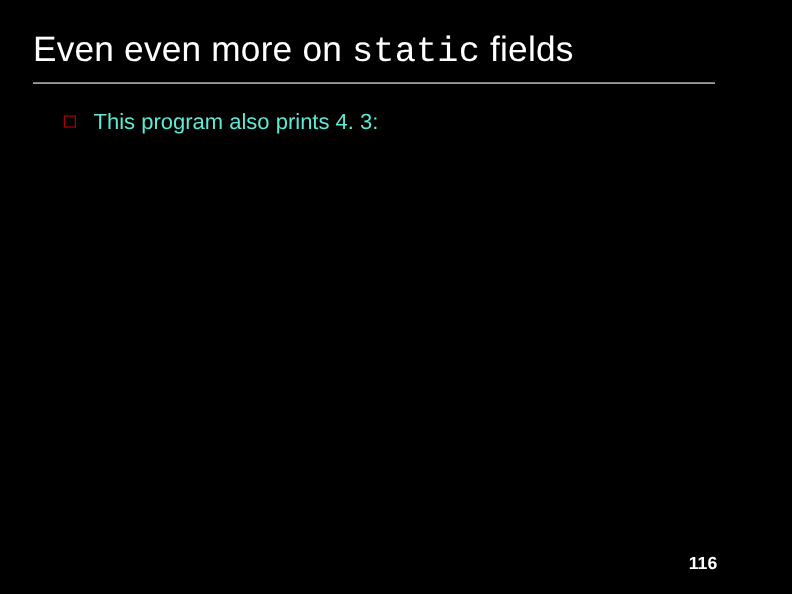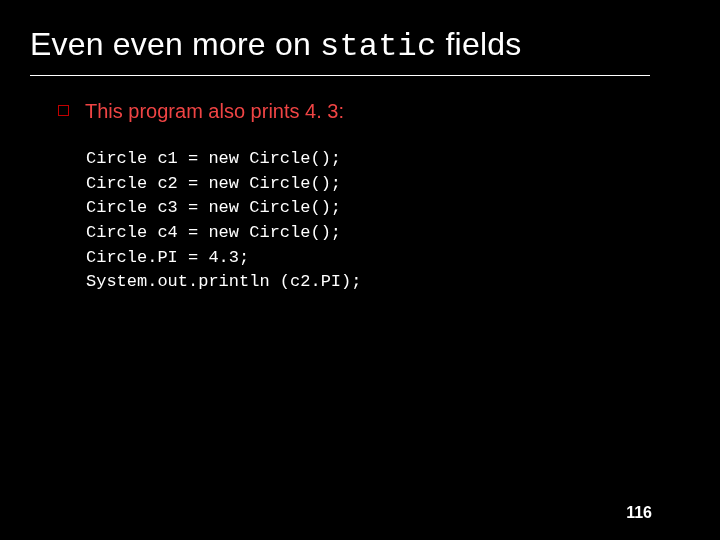--- a/index.html
+++ b/index.html
@@ -40,21 +40,21 @@
   .bullet-box {
     width: 11px;
     height: 11px;
     border: 1.5px solid #c00000;
     flex: 0 0 auto;
     margin-top: 5px;
   }
   .bullet-text {
     font-size: 20px;
     font-weight: 400;
-    color: #ef4444;
+    color: #5eead4;
   }
   .code-block {
     font-family: "Courier New", Courier, monospace;
     font-size: 17px;
     line-height: 1.45;
     color: #fff;
     white-space: pre;
     padding-left: 28px;
     padding-top: 4px;
   }
@@ -73,22 +73,16 @@
 <div class="slide">
   <h1 class="title">
     <span>Even even more on </span><span class="mono">static</span><span> fields</span>
   </h1>
 
   <div class="body">
     <div class="bullet-row">
       <span class="bullet-box"></span>
       <span class="bullet-text">This program also prints 4. 3:</span>
     </div>
-    <div class="code-block">Circle c1 = new Circle();
-Circle c2 = new Circle();
-Circle c3 = new Circle();
-Circle c4 = new Circle();
-Circle.PI = 4.3;
-System.out.println (c2.PI);</div>
   </div>
 
   <div class="page-number">116</div>
 </div>
 
 </body></html>

